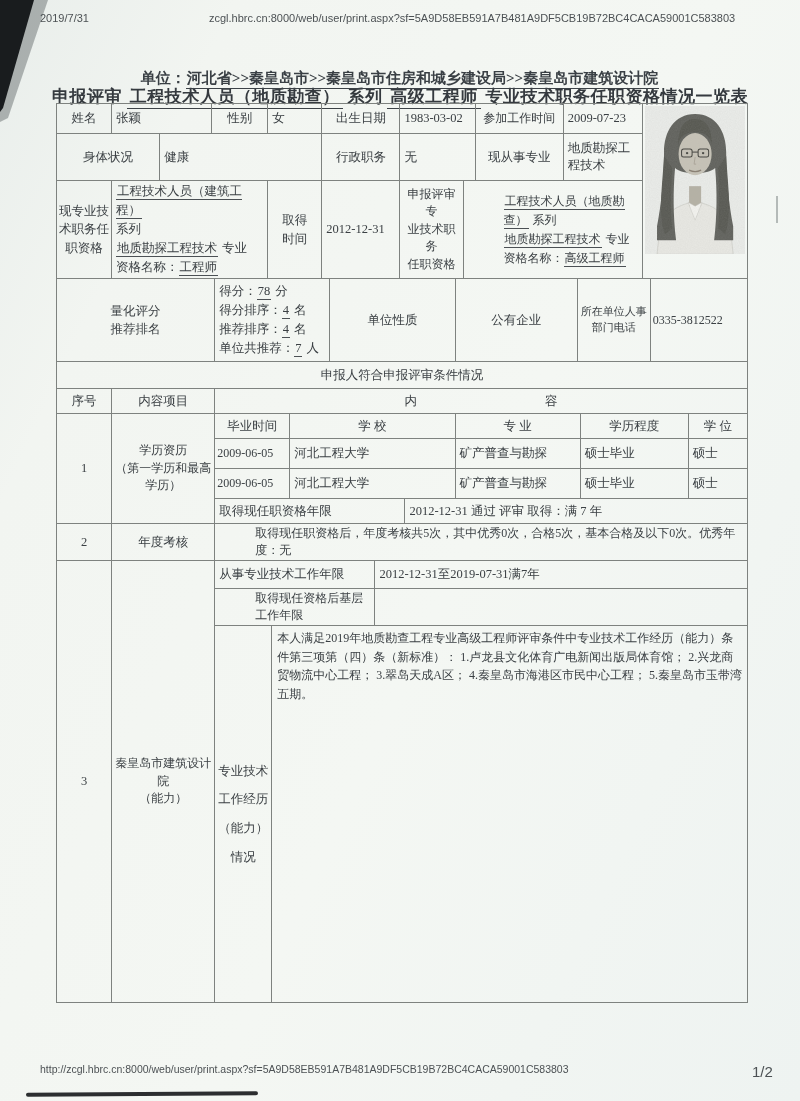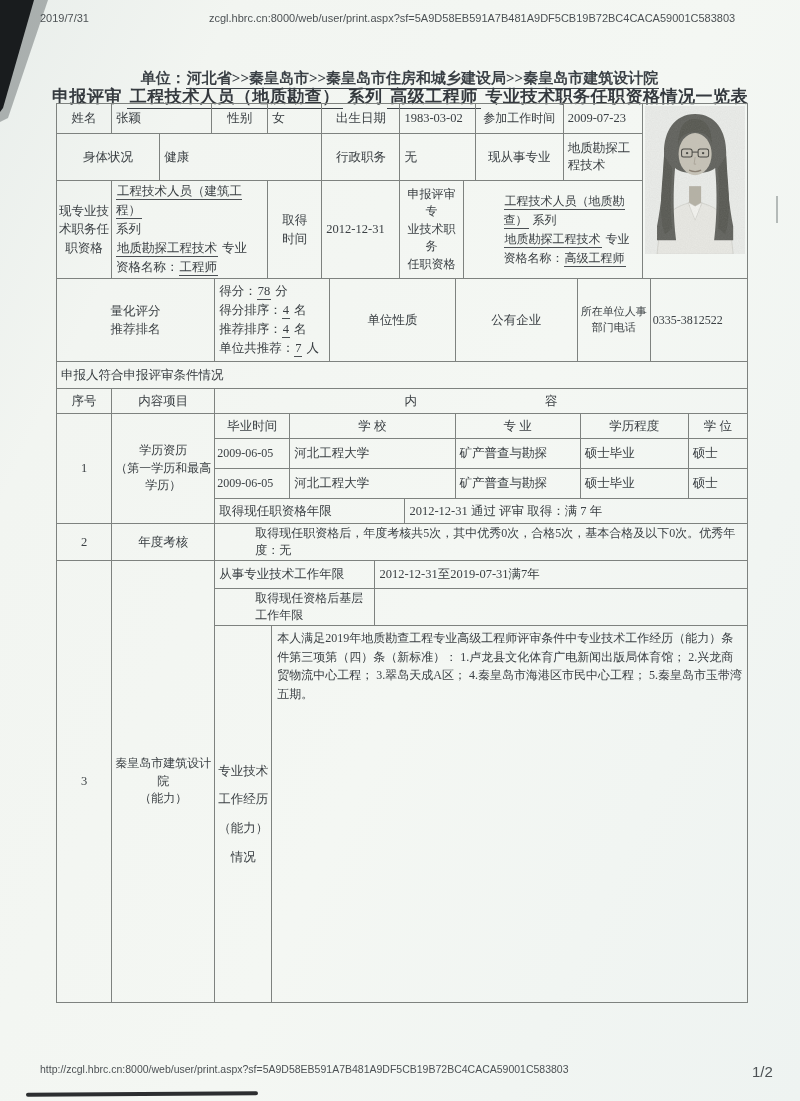--- a/index.html
+++ b/index.html
@@ -36,21 +36,21 @@
   td{border:1px solid #7e827f;font-size:12.5px;color:#3b4044;
      padding:1px 4px;vertical-align:middle;overflow:hidden;}
   td.lab{text-align:center;padding:1px 2px;}
   td.val{text-align:left;}
   .pre{white-space:pre-line;line-height:1.45;}
   .ul{border-bottom:1px solid #4b5054;padding:0 1px 1px;}
   .sp{margin-left:4px;}
   .lines div{line-height:19px;}
   .photo-cell{padding:2px;vertical-align:top;}
   .photo{width:100%;height:100%;background:#edefec;}
-  .banner-cell{text-align:left;font-size:12.5px;}
+  .banner-cell{text-align:center;font-size:12.5px;}
   .content-head{display:flex;justify-content:center;gap:128px;}
   .topv{vertical-align:top;}
   .small{font-size:12px;padding-left:40px;}
   .phone-lab{font-size:11px;}
 </style>
 </head>
 <body>
 
 <div class="artifact-tl-halo"></div>
 <div class="artifact-tl"></div>

